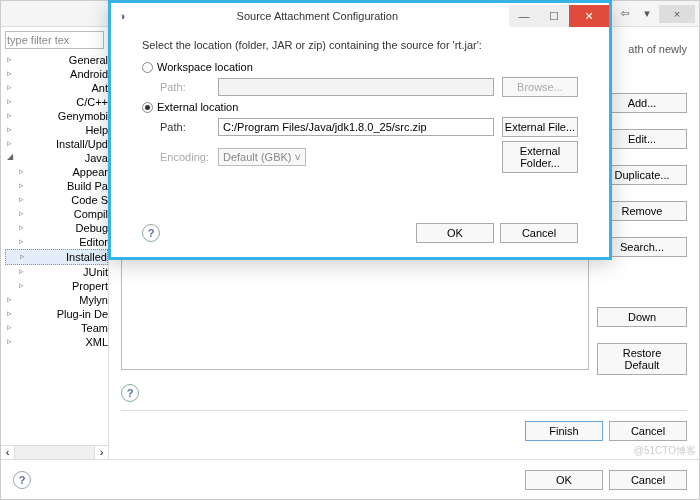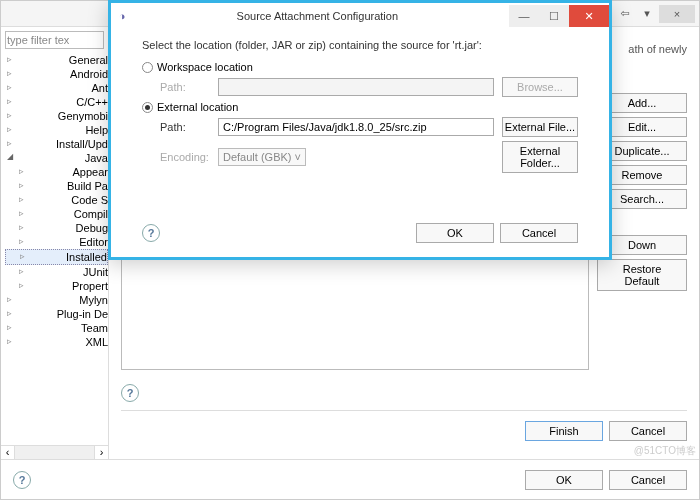--- a/index.html
+++ b/index.html
@@ -22,21 +22,21 @@
 .tree-scroll-track { flex: 1; background: #f0f0f0; }
 .tree-scroll-right { width: 14px; border-left: 1px solid #ddd; text-align: center; }
 .content { flex: 1; display: flex; flex-direction: column; padding: 8px 12px; position: relative; }
 .desc-text { color: #555; padding: 8px 0; }
 .list-area { flex: 1; display: flex; gap: 8px; margin-top: 30px; }
 .jar-list { flex: 1; border: 1px solid #bbb; background: #fff; overflow: hidden; }
 .jar-row { padding: 1px 4px; white-space: nowrap; }
 .jar-row .arrow { color: #888; margin-right: 4px; }
 .jar-scroll { height: 14px; background: #eee; display: flex; }
 .jar-thumb { width: 60%; background: #ccc; }
-.side-buttons { width: 90px; display: flex; flex-direction: column; gap: 4px; }
+.side-buttons { width: 90px; display: flex; flex-direction: column; gap: 16px; }
 .btn { border: 1px solid #aaa; background: #f8f8f8; padding: 3px 8px; text-align: center; cursor: default; }
 .finish-row { display: flex; justify-content: flex-end; gap: 6px; padding: 10px 0; border-top: 1px solid #ddd; margin-top: 8px; }
 .help-icon { width: 18px; height: 18px; border: 1px solid #8aa; border-radius: 50%; color: #579; display: inline-flex; align-items: center; justify-content: center; font-weight: bold; }
 .bottom-bar { height: 40px; border-top: 1px solid #ddd; display: flex; align-items: center; padding: 0 12px; }
 .bottom-bar .spacer { flex: 1; }
 .watermark { position: absolute; right: 4px; bottom: 42px; color: #ccc; font-size: 10px; }
 
 
 .modal { position: absolute; left: 108px; top: 0; width: 504px; background: #fff; border: 3px solid #35b3e6; box-shadow: 0 4px 20px rgba(0,0,0,.2); z-index: 10; }
 .modal-titlebar { height: 26px; background: #fff; display: flex; align-items: center; padding-left: 8px; }

